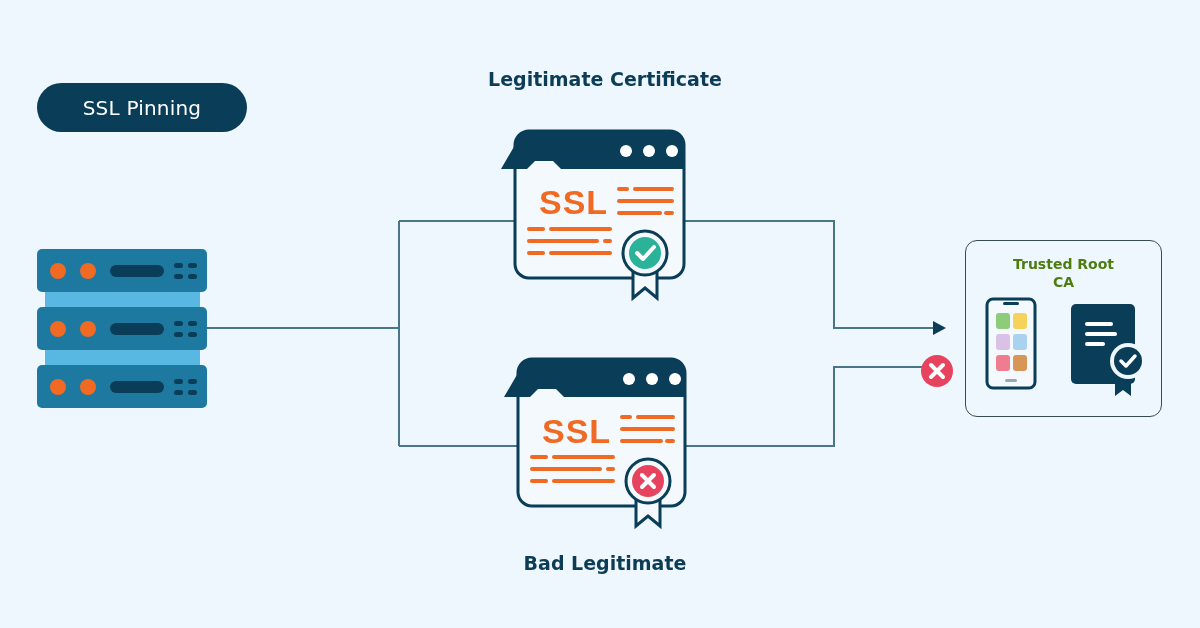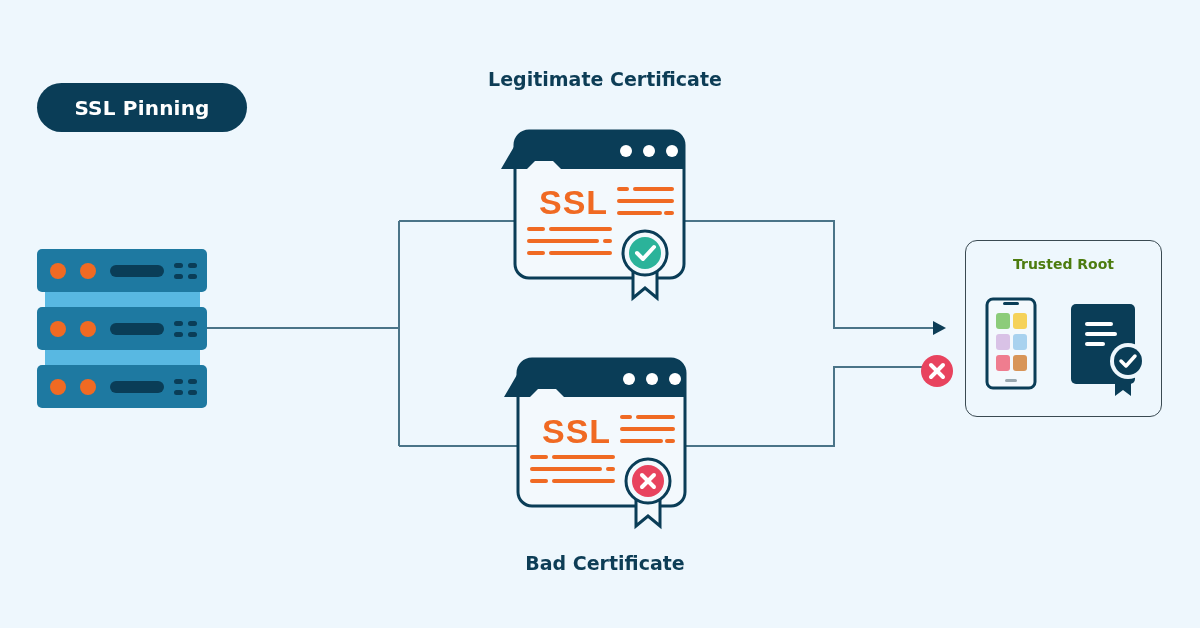--- a/index.html
+++ b/index.html
@@ -7,21 +7,21 @@
     width: 1200px; height: 628px; overflow: hidden;
     background: #eef7fd;
     font-family: "DejaVu Sans", "Liberation Sans", sans-serif;
     position: relative;
   }
   .abs { position: absolute; }
   .title-pill {
     left: 37px; top: 83px; width: 210px; height: 49px;
     background: #0a3d57; color: #fff; border-radius: 25px;
     display: flex; align-items: center; justify-content: center;
-    font-weight: bold; font-size: 20px; letter-spacing: 0.2px;
+    font-weight: normal; font-size: 20px; letter-spacing: 0.2px;
   }
   .heading {
     color: #0d3d56; font-weight: bold; font-size: 19px; text-align: center;
   }
   svg.diagram { position: absolute; left: 0; top: 0; }
   .ca-box {
     left: 965px; top: 240px; width: 197px; height: 177px;
     border: 1.5px solid #3a4a52; border-radius: 12px; box-sizing: border-box;
   }
   .ca-title {
@@ -30,21 +30,21 @@
   }
 </style>
 </head>
 <body>
 
 <div class="abs title-pill">
   <span>SSL Pinning</span>
 </div>
 
 <div class="abs heading" style="left:440px; top:68px; width:330px;">Legitimate Certificate</div>
-<div class="abs heading" style="left:460px; top:552px; width:290px;">Bad Certificate</div>
+<div class="abs heading" style="left:460px; top:552px; width:290px;">Bad Legitimate</div>
 
 <svg class="diagram" width="1200" height="628" viewBox="0 0 1200 628">
 
   <g stroke="#4a7488" stroke-width="2" fill="none">
     <line x1="207" y1="328" x2="399" y2="328"></line>
     <line x1="399" y1="221" x2="399" y2="446"></line>
     <polyline points="399,221 834,221 834,328 935,328"></polyline>
     <polyline points="399,446 834,446 834,367 922,367"></polyline>
   </g>
   <polygon points="933,321 946,328 933,335" fill="#0d3d56"></polygon>
@@ -169,14 +169,15 @@
     <path d="M44,70 v22 l8,-6 l8,6 v-22" fill="#0a3d57"></path>
     <circle cx="57" cy="57" r="18" fill="#eef7fd"></circle>
     <circle cx="57" cy="57" r="14" fill="#0a3d57"></circle>
     <polyline points="50,57 55,62 64,52" fill="none" stroke="#fff" stroke-width="3.5" stroke-linecap="round" stroke-linejoin="round"></polyline>
   </g>
 </svg>
 
 <div class="abs ca-box">
   <div class="ca-title">
     <div>Trusted Root</div>
+    <div>CA</div>
   </div>
 </div>
 
 </body></html>

